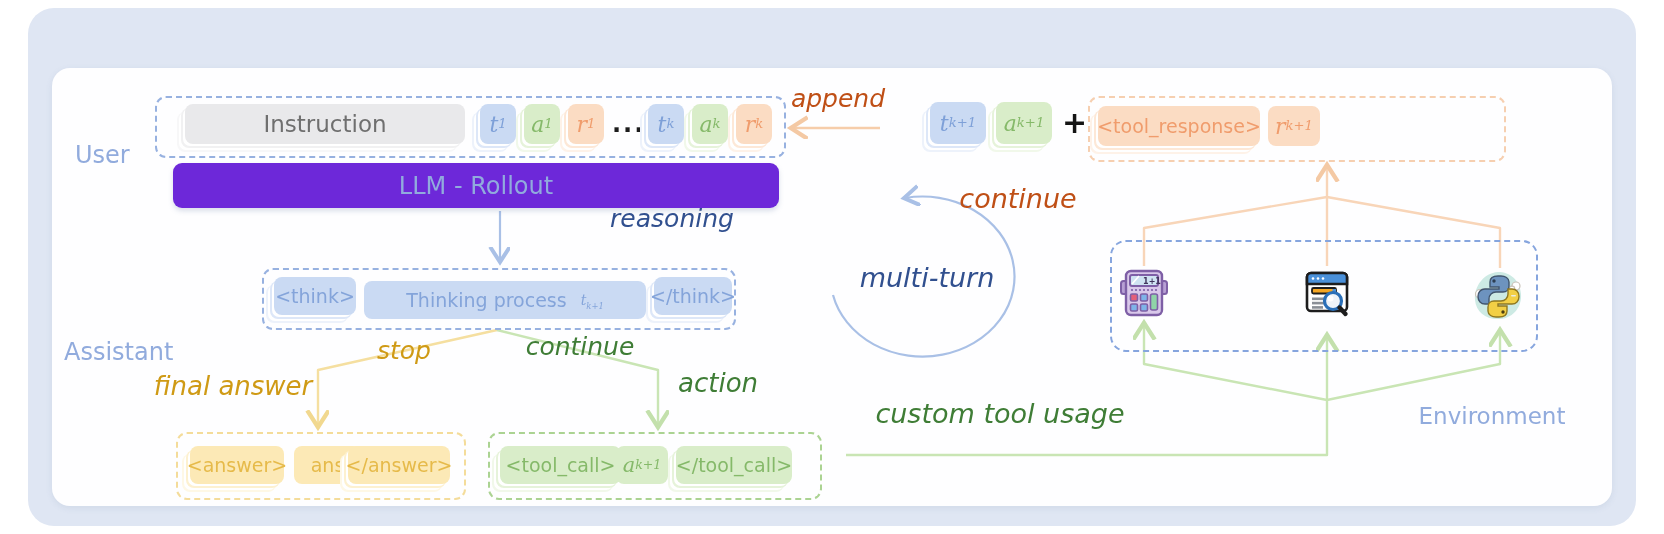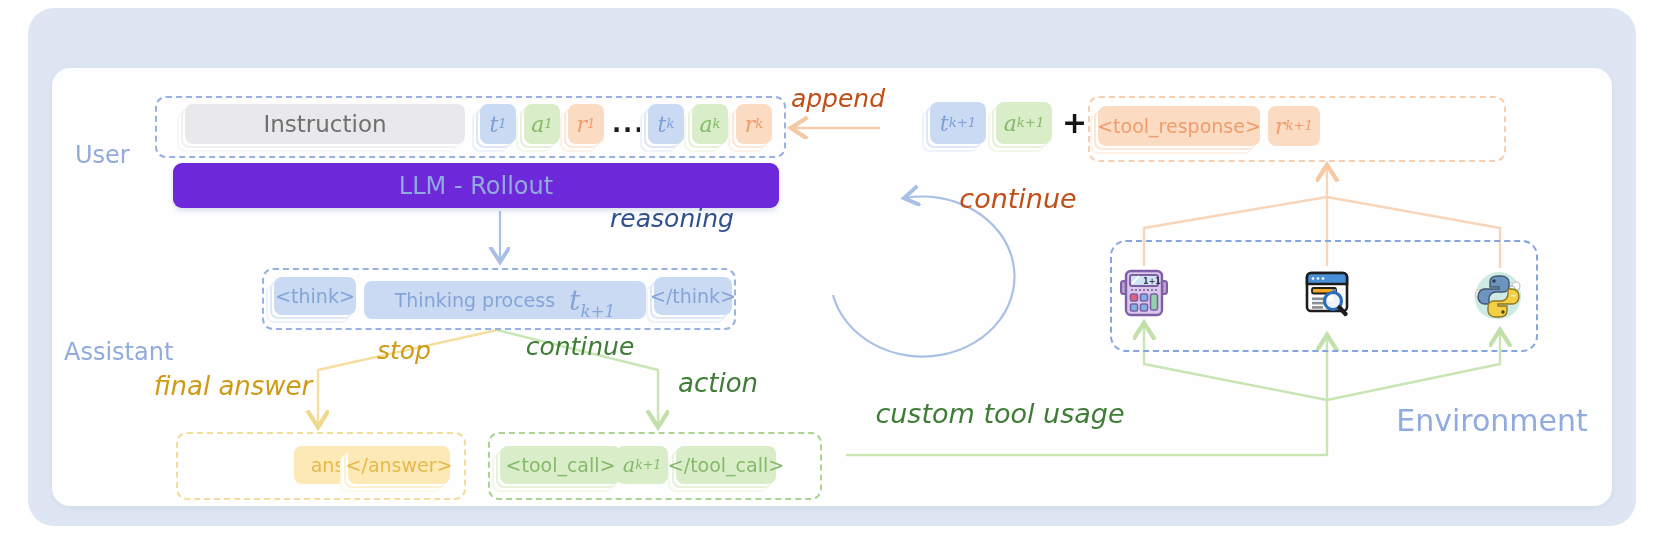--- a/index.html
+++ b/index.html
@@ -141,51 +141,55 @@
   <div class="hand center" style="left:672px;top:204px;font-size:25px;color:#31508f;">reasoning</div>
 
   <div class="lbl" style="left:64px;top:338px;">Assistant</div>
 
   <div class="db" style="left:262px;top:268px;width:470px;height:58px;"></div>
   <div class="tok blue stack" style="left:274px;top:277px;width:82px;height:38px;color:#84a4da;">
     <span>&lt;think&gt;</span>
   </div>
   <div class="tok blue" style="left:364px;top:281px;width:282px;height:38px;color:#84a4da;gap:14px;">
     <span>Thinking process</span>
-    <span class="math" style="font-size:28px;"><span>t</span><sub>k+1</sub></span>
+    <span class="math" style="font-size:14px;"><span>t</span><sub>k+1</sub></span>
   </div>
   <div class="tok blue stack" style="left:654px;top:277px;width:78px;height:38px;color:#84a4da;">
     <span>&lt;/think&gt;</span>
   </div>
 
   <div class="hand center" style="left:404px;top:336px;font-size:25px;color:#cf9a15;">stop</div>
   <div class="hand center" style="left:580px;top:332px;font-size:25px;color:#3f7d36;">continue</div>
   <div class="hand center" style="left:233px;top:371px;font-size:26px;color:#cf9a15;">final answer</div>
   <div class="hand center" style="left:718px;top:368px;font-size:26px;color:#3f7d36;">action</div>
 
   <div class="db" style="left:176px;top:432px;width:286px;height:64px;border-color:#f4dc9a;"></div>
+  <div class="tok yellow stack" style="left:190px;top:446px;width:94px;height:38px;">
+    <span>&lt;answer&gt;</span>
+  </div>
   <div class="tok yellow" style="left:294px;top:446px;width:67px;height:38px;">
     <span>ans</span>
   </div>
   <div class="tok yellow stack" style="left:348px;top:446px;width:102px;height:38px;">
     <span>&lt;/answer&gt;</span>
   </div>
 
   <div class="db" style="left:488px;top:432px;width:330px;height:64px;border-color:#abd392;"></div>
   <div class="tok green stack" style="left:500px;top:446px;width:121px;height:38px;">
     <span>&lt;tool_call&gt;</span>
   </div>
   <div class="tok green math" style="left:616px;top:446px;width:52px;height:38px;font-size:21px;">
     <span>a</span>
       <sub>k+1</sub>
   </div>
-  <div class="tok green stack" style="left:676px;top:446px;width:100px;height:38px;">
+  <div class="tok green stack" style="left:676px;top:446px;width:116px;height:38px;">
     <span>&lt;/tool_call&gt;</span>
   </div>
 
+  <div class="hand center" style="left:927px;top:262px;font-size:27px;color:#31508f;">multi-turn</div>
   <div class="hand center" style="left:1018px;top:183px;font-size:27px;color:#bf4f16;">continue</div>
   <div class="hand center" style="left:1000px;top:398px;font-size:27px;color:#3f7d36;">custom tool usage</div>
 
   <div class="db" style="left:1110px;top:240px;width:424px;height:108px;border-color:#86a5de;border-radius:16px;"></div>
 
   <svg class="icon" style="left:1118px;top:268px;" width="52" height="50" viewBox="0 0 52 50">
     <rect x="3" y="13" width="6" height="13" rx="2.5" fill="#b79fd4" stroke="#7e5fa6" stroke-width="2"></rect>
     <rect x="43" y="13" width="6" height="13" rx="2.5" fill="#b79fd4" stroke="#7e5fa6" stroke-width="2"></rect>
     <rect x="8" y="3" width="36" height="44" rx="5" fill="#d9c8ea" stroke="#7e5fa6" stroke-width="2.4"></rect>
     <rect x="12" y="7" width="28" height="11" rx="2" fill="#cfe3f2" stroke="#7e5fa6" stroke-width="2"></rect>
@@ -229,15 +233,15 @@
     <circle cx="15" cy="24" r="3.2" fill="#ffffff" stroke="#c9c2b8" stroke-width="1.2"></circle>
     <circle cx="46" cy="18" r="4" fill="#ffffff" stroke="#c9c2b8" stroke-width="1.2"></circle>
     <circle cx="42" cy="21" r="2.8" fill="#ffffff" stroke="#c9c2b8" stroke-width="1.2"></circle>
     <path d="M28 8 C23 8 20 10 20 14 L20 19 L29 19 L29 21 L15 21 C11 21 8 24 8 28.5 C8 33 11 36 15 36 L19 36 L19 31 C19 27 22 24 26 24 L33 24 C36.5 24 39 21.5 39 18 L39 14 C39 10 35 8 31 8 Z" fill="#6d93bf" stroke="#41556e" stroke-width="1.4"></path>
     <circle cx="24" cy="13" r="1.7" fill="#2d3e52"></circle>
     <path d="M29 49 C34 49 37 47 37 43 L37 38 L28 38 L28 36 L42 36 C46 36 49 33 49 28.5 C49 24 46 21 42 21 L38 21 L38 26 C38 30 35 33 31 33 L24 33 C20.5 33 18 35.5 18 39 L18 43 C18 47 22 49 26 49 Z" fill="#f2cf45" stroke="#8f7820" stroke-width="1.4"></path>
     <circle cx="33" cy="44" r="1.7" fill="#4a3d10"></circle>
     <rect x="41" y="27" width="5" height="1.6" rx="0.8" fill="#e9ece5"></rect>
   </svg>
 
-  <div class="lbl" style="left:1492px;top:403px;font-size:30px;transform:translateX(-50%);">Environment</div>
+  <div class="lbl" style="left:1492px;top:403px;font-size:23px;transform:translateX(-50%);">Environment</div>
 
 </div>
 
 </body></html>

